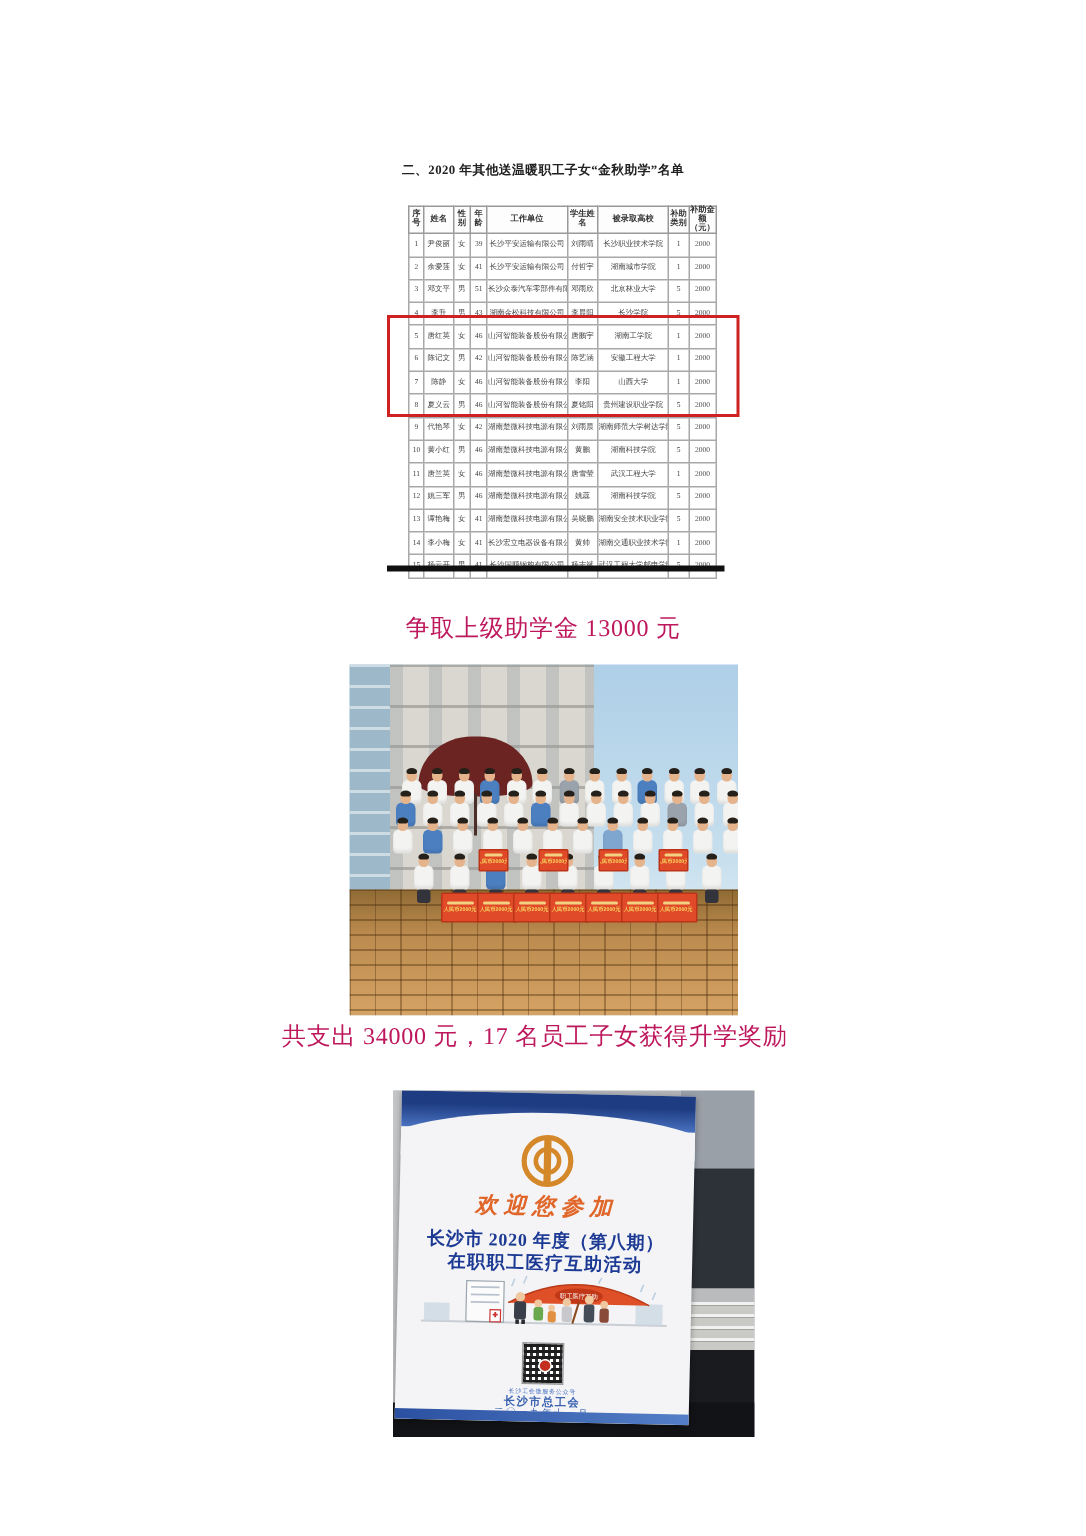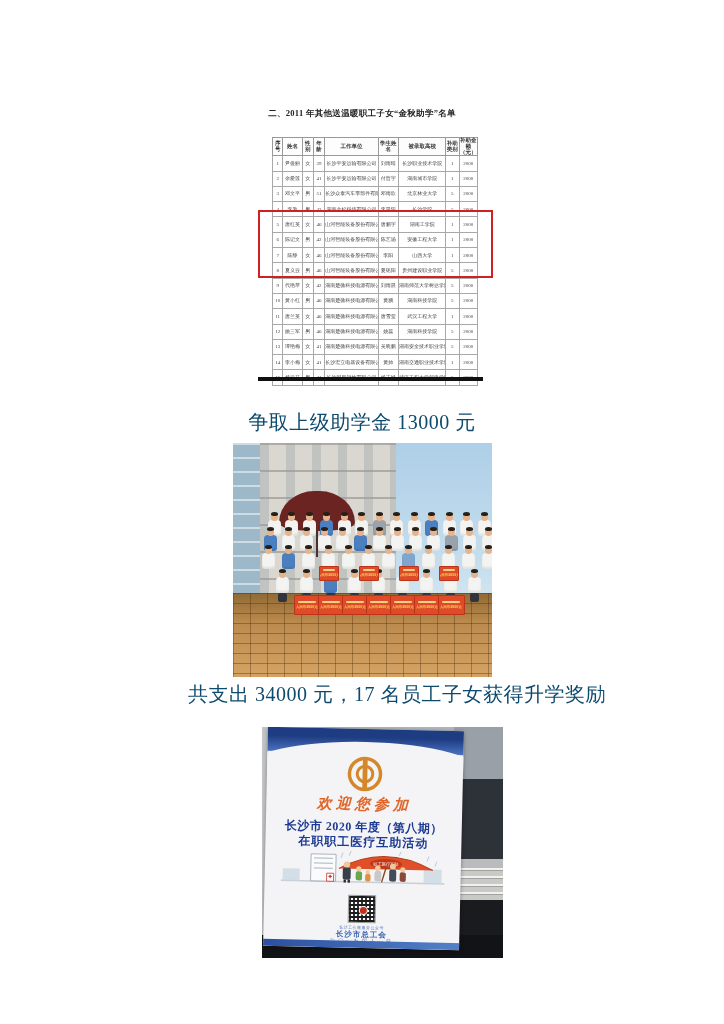--- a/index.html
+++ b/index.html
@@ -11,21 +11,21 @@
   #aid-table{position:absolute;left:272px;top:137px;width:206px;border-collapse:collapse;
              table-layout:fixed;color:#333;}
   #aid-table th{font-size:5.5px;font-weight:bold;height:15px;border:.6px solid #999;
                 padding:0;line-height:1.05;background:#fdfdfd;}
   #aid-table td{font-size:5px;height:14.3px;border:.6px solid #a8a8a8;padding:0;
                 text-align:center;line-height:1.05;overflow:hidden;white-space:nowrap;color:#444;}
   .red-box{position:absolute;left:258px;top:210px;width:231px;height:64px;
            border:2.5px solid #cf2121;background:transparent;}
   .thick-rule{position:absolute;left:258px;top:377px;width:225px;height:4px;background:#101010;}
   
-  .caption{position:absolute;margin:0;font-size:20px;color:#0c4a6e;letter-spacing:.5px;}
+  .caption{position:absolute;margin:0;font-size:16px;color:#be185d;letter-spacing:.5px;}
   .cap-upper{left:0;top:409px;width:724px;text-align:center;}
   .cap-lower{left:188px;top:681px;width:549px;text-align:left;}
   
   .group-photo{position:absolute;left:233px;top:443px;width:259px;height:234px;margin:0;
                overflow:hidden;background:linear-gradient(180deg,#aecfe7 0%,#c7dfee 55%,#dcebf3 75%);}
   .gp-glass{position:absolute;left:0;top:0;width:27px;height:206px;background:#9db8c8;
             background-image:repeating-linear-gradient(180deg,rgba(255,255,255,.5) 0 2px,transparent 2px 14px);}
   .gp-building{position:absolute;left:27px;top:0;width:136px;height:152px;background:#d9d7cf;
     background-image:
       repeating-linear-gradient(90deg,rgba(150,158,164,.35) 0 9px,transparent 9px 26px),
@@ -95,21 +95,21 @@
   .po-date{position:absolute;left:0;top:209px;width:196px;text-align:center;font-size:6.5px;
            color:#3a62b0;letter-spacing:1.5px;}
   .po-bot{position:absolute;left:-4px;bottom:0;width:204px;height:7px;
           background:linear-gradient(90deg,#2a4fa0,#5580c8);}
 </style>
 </head>
 <body>
 
 <div class="page">
 
-  <h3 class="tbl-title">二、2011 年其他送温暖职工子女“金秋助学”名单</h3>
+  <h3 class="tbl-title">二、2020 年其他送温暖职工子女“金秋助学”名单</h3>
   <table id="aid-table">
       <colgroup>
         <col style="width: 5%;">
         <col style="width: 9.5%;">
         <col style="width: 5.5%;">
         <col style="width: 5.5%;">
         <col style="width: 26%;">
         <col style="width: 10%;">
         <col style="width: 23%;">
         <col style="width: 6.5%;">

